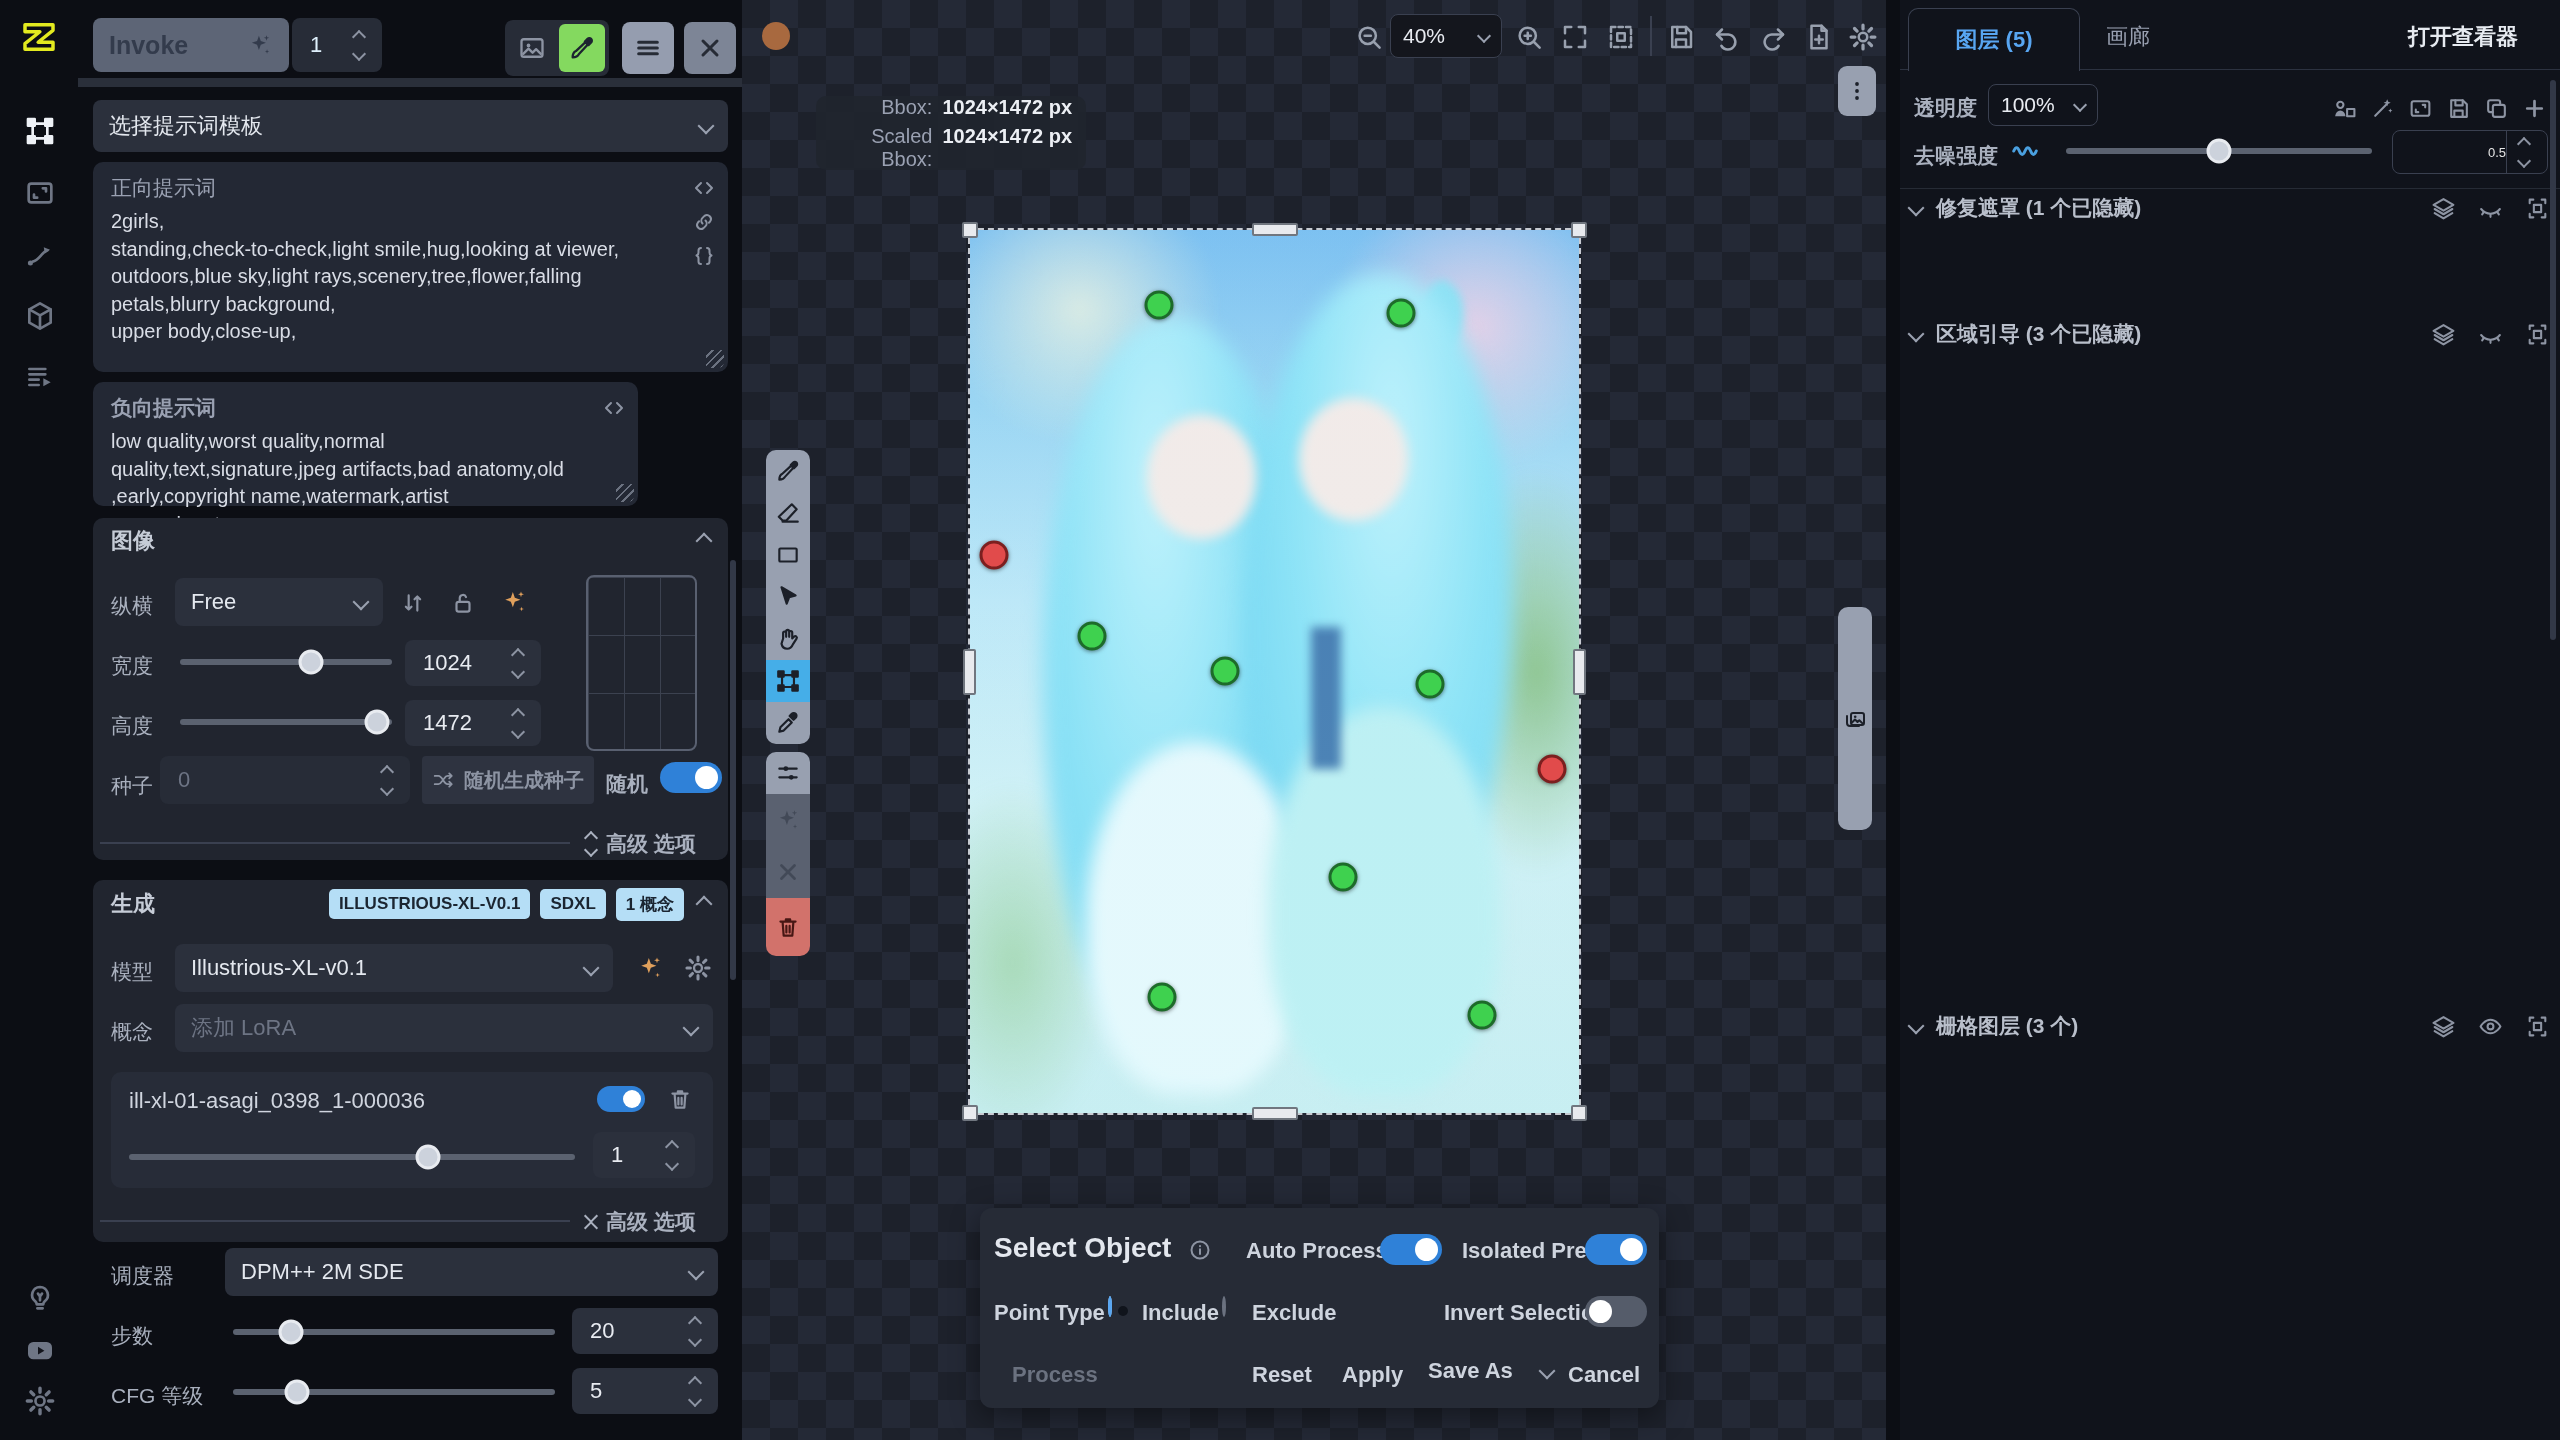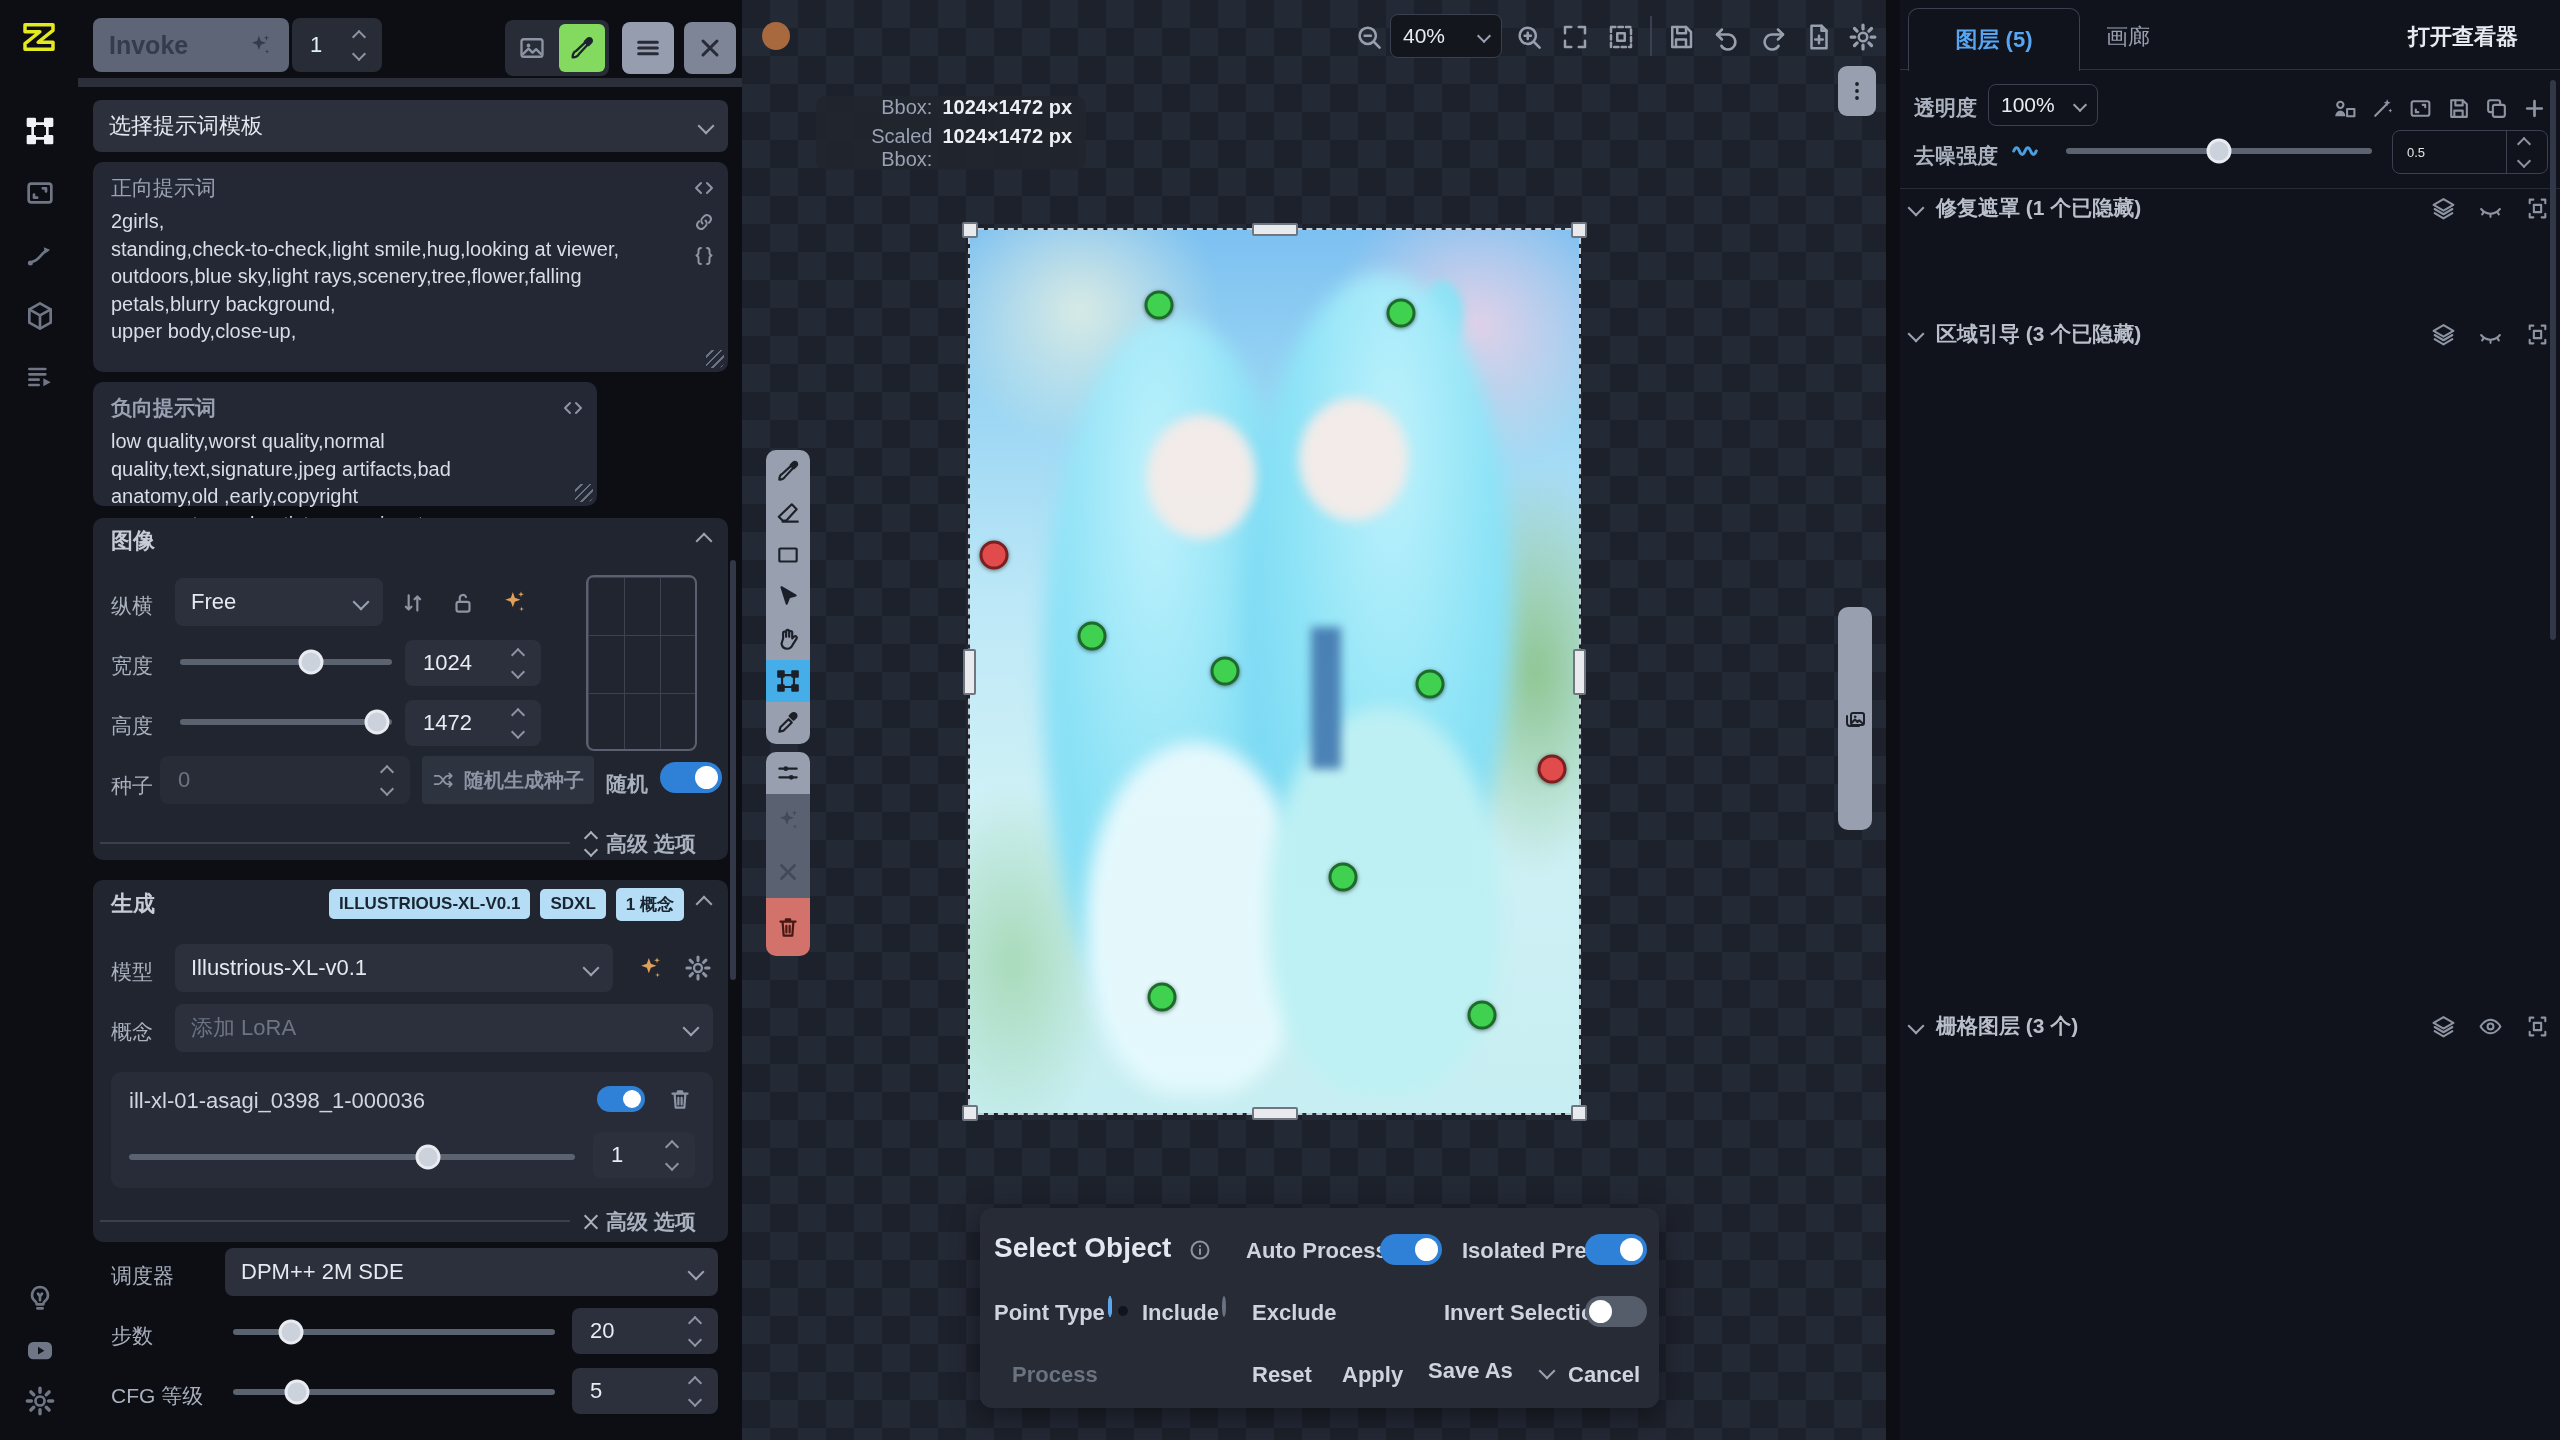--- a/index.html
+++ b/index.html
@@ -63,21 +63,21 @@
   .pt{position:absolute;width:23px;height:23px;border-radius:50%;transform:translate(-50%,-50%);box-shadow:0 1px 4px rgba(0,0,0,.5);}
   .pt.inc{background:#3fd14f;border:3px solid #1d6b2a;}
   .pt.exc{background:#e14b4b;border:3px solid #7c1f1f;}
   .sopanel{position:absolute;background:#262b36;border-radius:12px;box-shadow:0 8px 30px rgba(0,0,0,.45);}
   .sobtn{font-size:22px;font-weight:bold;color:#ced4de;}
   .radio{width:26px;height:26px;border-radius:50%;box-sizing:border-box;position:relative;}
   .radio.sel{background:#9ecdf2;border:2px solid #58a6f2;}
   .radio.sel::after{content:'';position:absolute;left:8px;top:8px;width:10px;height:10px;border-radius:50%;background:#10141c;}
   .radio.un{border:2.5px solid #6b7280;}
   
-  .rpanel{position:absolute;left:1900px;top:0;width:660px;height:1440px;background:#10131b;}
+  .rpanel{position:absolute;left:1900px;top:0;width:660px;height:1440px;background:#10131b;text-align:right;}
   .tab{position:absolute;font-size:22px;}
   .grouphdr{position:absolute;display:flex;align-items:center;color:#b9bfcb;font-size:21px;font-weight:bold;}
   .grouphdr .ic{width:24px;height:24px;}
   .rowics{display:flex;gap:26px;margin-left:auto;color:#8d94a3;}
   .rowics .ic{width:25px;height:25px;}
   .scroll{position:absolute;width:6px;border-radius:3px;background:#323847;}
 </style>
 </head>
 <body>
 
@@ -219,21 +219,21 @@
           </svg>
         </span>
       <span class="ic" style="position:absolute;top:82px;right:12px;width:24px;height:24px">
           <svg viewBox="0 0 24 24" fill="none" stroke="currentColor" stroke-width="2" stroke-linecap="round" stroke-linejoin="round">
             <path d="M9 4c-2 0-2.5 1-2.5 2.5v2c0 1.5-.5 2.5-2 3 1.5.5 2 1.5 2 3v3C6.5 19 7 20 9 20M15 4c2 0 2.5 1 2.5 2.5v2c0 1.5.5 2.5 2 3-1.5.5-2 1.5-2 3v3c0 1.5-.5 2.5-2.5 2.5"></path>
           </svg>
         </span>
       <span class="resize"></span>
     </div>
 
-    <div class="promptbox" style="left:15px;top:382px;width:504px;height:124px;padding:12px 63px 12px 18px">
+    <div class="promptbox" style="left:15px;top:382px;width:545px;height:124px;padding:12px 63px 12px 18px">
       <div style="font-size:21px;font-weight:bold;color:#9aa1b2;margin-bottom:6px">负向提示词</div>
       <div class="ptext">low quality,worst quality,normal quality,text,signature,jpeg artifacts,bad anatomy,old ,early,copyright name,watermark,artist name,signature</div>
       <span class="ic" style="position:absolute;top:14px;right:12px;width:24px;height:24px">
           <svg viewBox="0 0 24 24" fill="none" stroke="currentColor" stroke-width="2" stroke-linecap="round" stroke-linejoin="round">
             <path d="M9 7l-5 5 5 5M15 7l5 5-5 5"></path>
           </svg>
         </span>
       <span class="resize"></span>
     </div>
 

